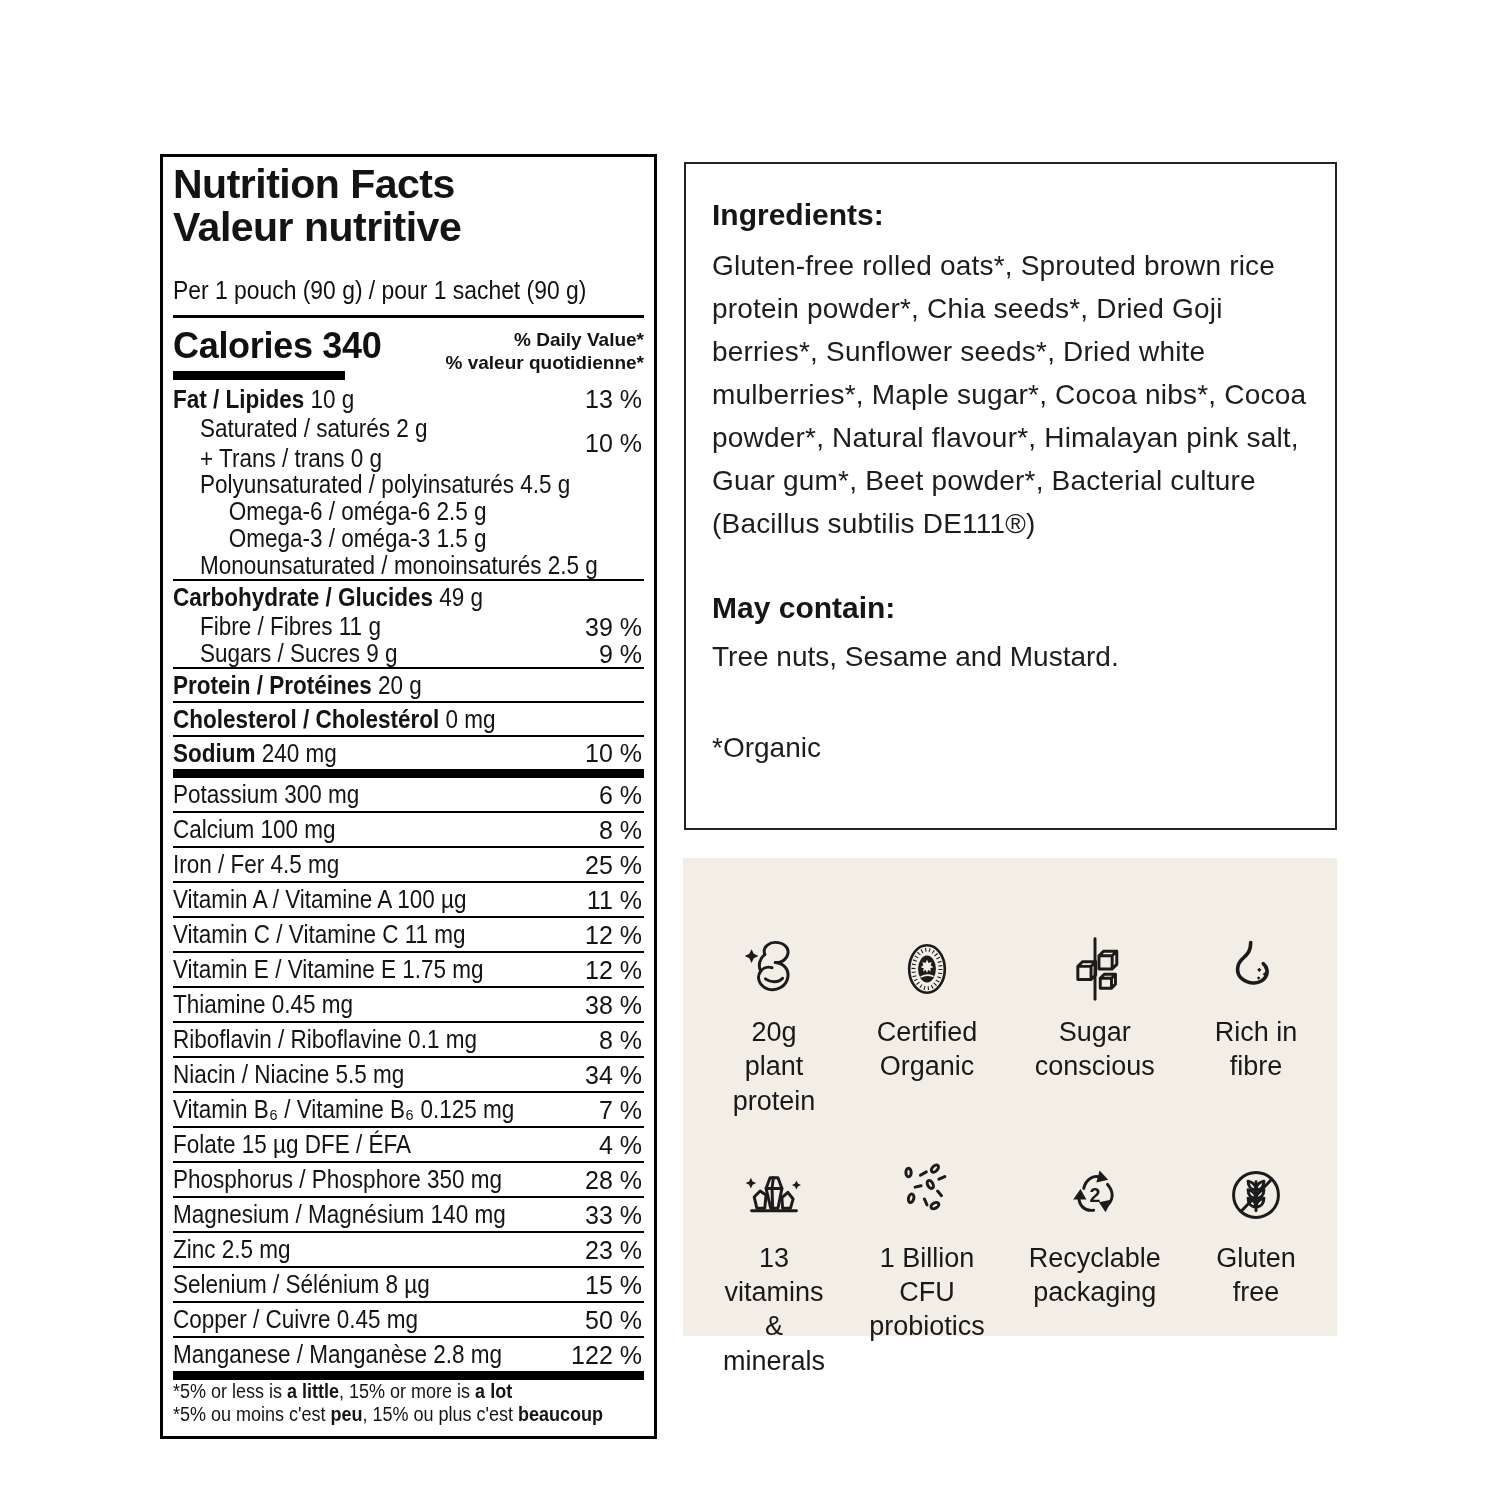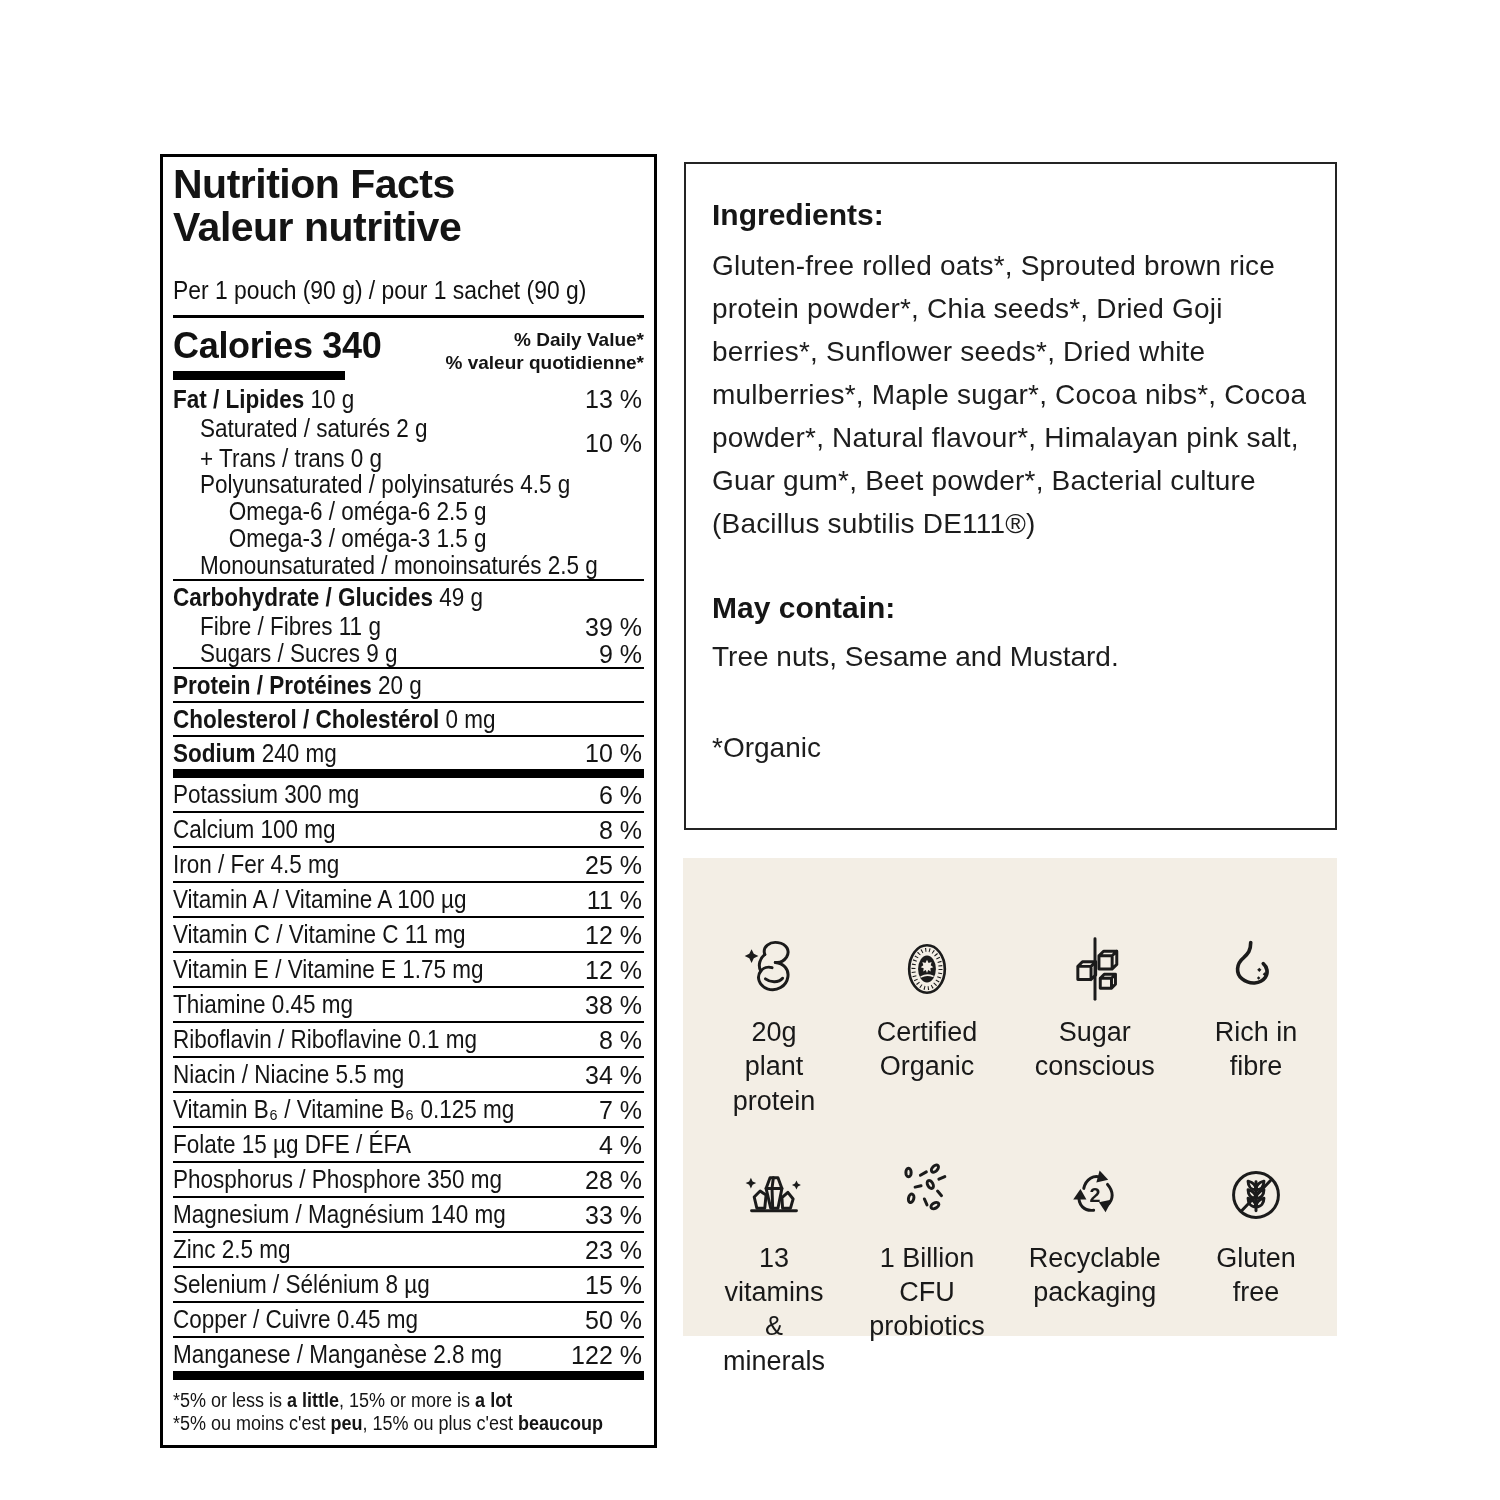--- a/index.html
+++ b/index.html
@@ -27,21 +27,21 @@
   .nf-row.main{height:32px;display:flex;align-items:center;}
   .nf-row.sub{height:27px;display:flex;align-items:center;}
   .nf-row.double{height:56px;display:flex;align-items:center;}
   .nf-row .b{font-weight:bold;}
   .nf-line2{margin-top:1px;}
   .nf-dv{position:absolute;right:2px;top:50%;transform:translateY(-50%);font-size:25px;}
   .ind1 .nf-left{padding-left:30px;}
   .ind2 .nf-left{padding-left:62px;}
   .sep-line{border-bottom:2px solid #000;}
   .sep-bar{border-bottom:9px solid #000;}
-  .nf-foot{padding-top:9px;font-size:20px;line-height:23px;color:#141414;}
+  .nf-foot{padding-top:0;font-size:20px;line-height:23px;color:#141414;}
   .fb{font-weight:bold;}
   
   #ing-panel{
     position:absolute;left:684px;top:162px;width:653px;height:668px;box-sizing:border-box;
     border:2px solid #242424;background:#fff;padding:24px 24px 0 26px;
   }
   .ing-title{font-size:30px;font-weight:bold;color:#161616;margin:10px 0 12px 0;}
   .ing-text{font-size:28px;line-height:43px;color:#1d1d1d;letter-spacing:.2px;}
   .may-title{font-size:30px;font-weight:bold;color:#161616;margin-top:46px;}
   .may-text{font-size:28px;line-height:43px;color:#1d1d1d;margin-top:10px;}

